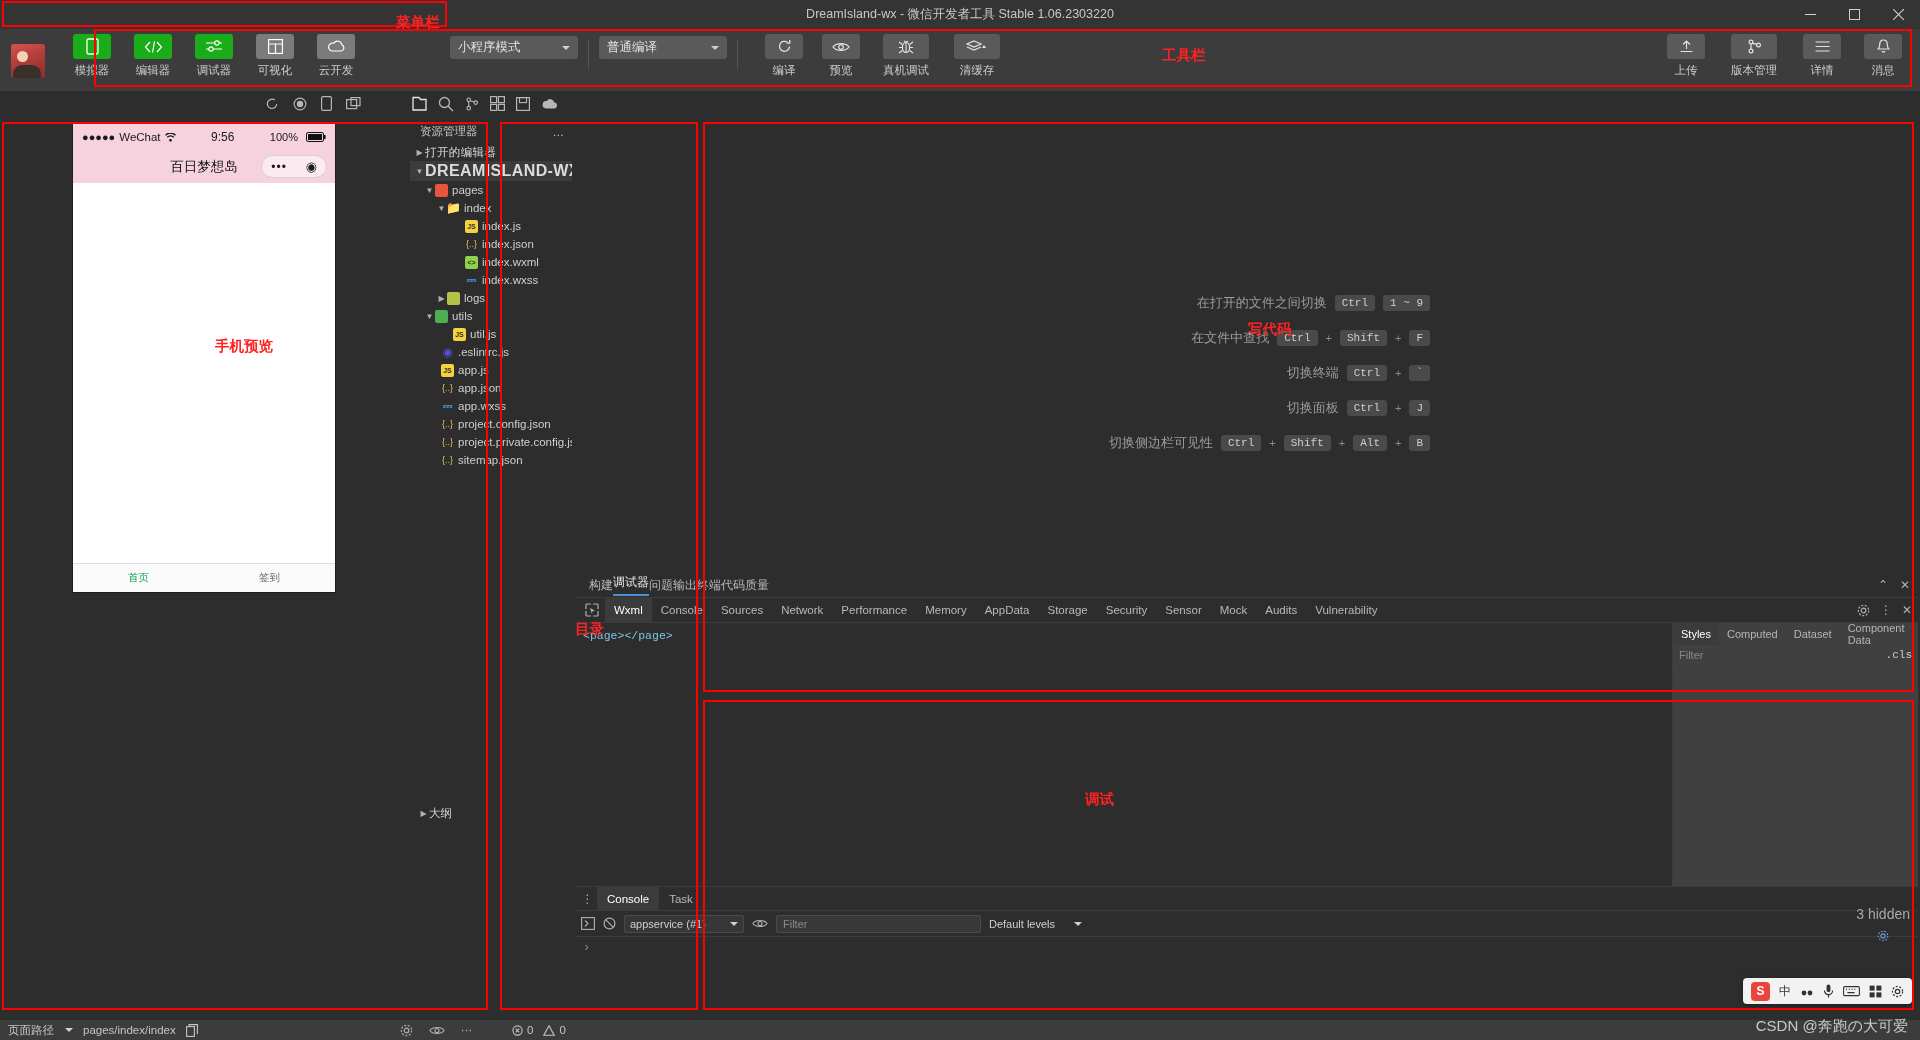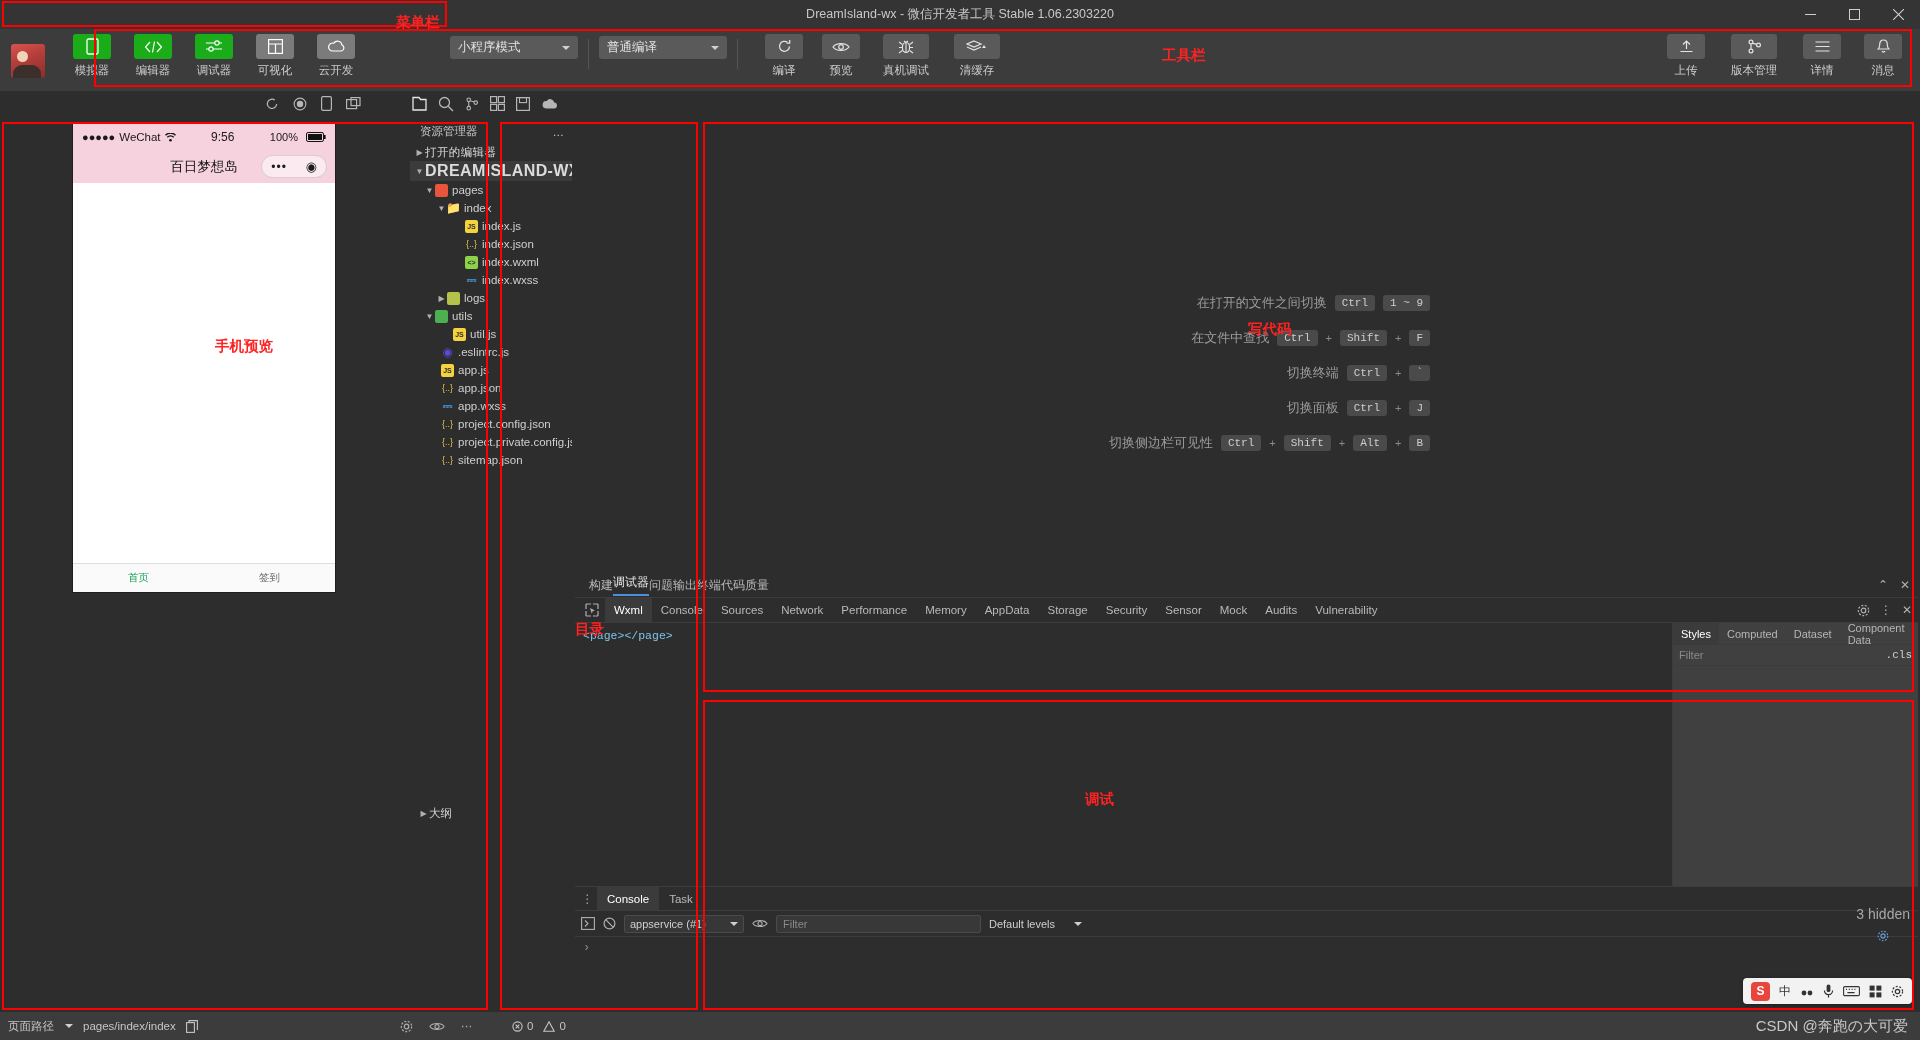--- a/index.html
+++ b/index.html
@@ -280,21 +280,21 @@
   .cons-right {
     position: absolute; right: 8px; display: flex; align-items: center; gap: 8px;
     font-size: 14px; color: #a8a8a8; flex-direction: column;
   }
   .cons-body { position: absolute; top: 50px; left: 0; right: 0; bottom: 0; }
   .prompt { color: #8a8a8a; font-size: 12px; padding: 4px 0 0 8px;
             font-family: "Liberation Mono","DejaVu Sans Mono",monospace; }
 
   
   .statusbar {
-    position: absolute; bottom: 0; left: 0; width: 1920px; height: 28px;
+    position: absolute; bottom: 0; left: 0; width: 1920px; height: 20px;
     background: #3c3c3c; display: flex; align-items: center;
     font-size: 11.5px; color: #c5c5c5;
   }
   .sb-left { display: flex; align-items: center; gap: 10px; padding-left: 8px; }
   .sb-mid { position: absolute; left: 400px; display: flex; align-items: center; gap: 16px; color:#b0b0b0;}
   .sb-probs { position: absolute; left: 512px; display: flex; align-items: center; gap: 10px; }
 
   
   .ime {
     position: absolute; right: 8px; bottom: 36px; height: 26px;

